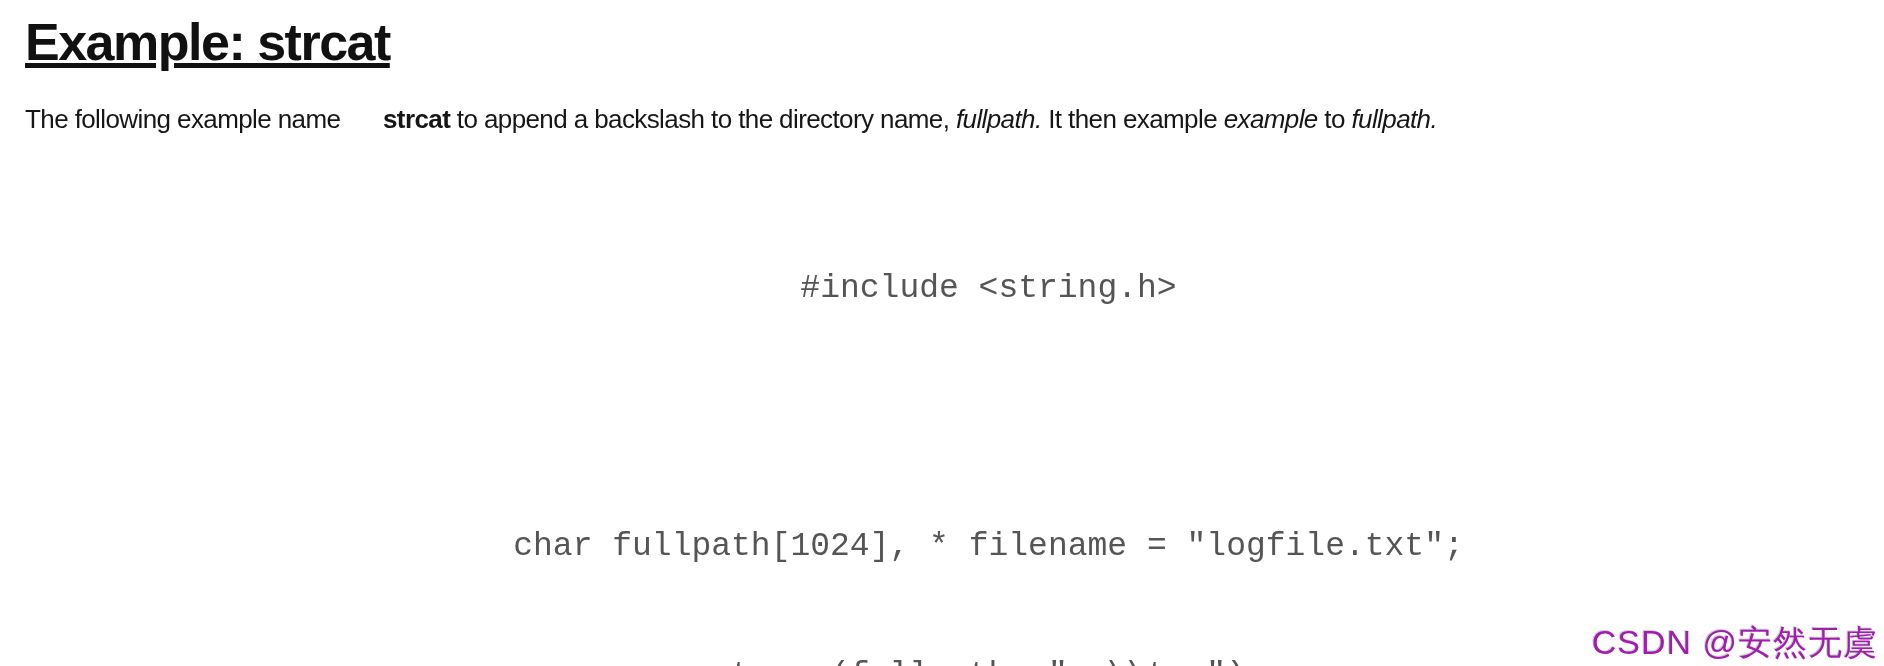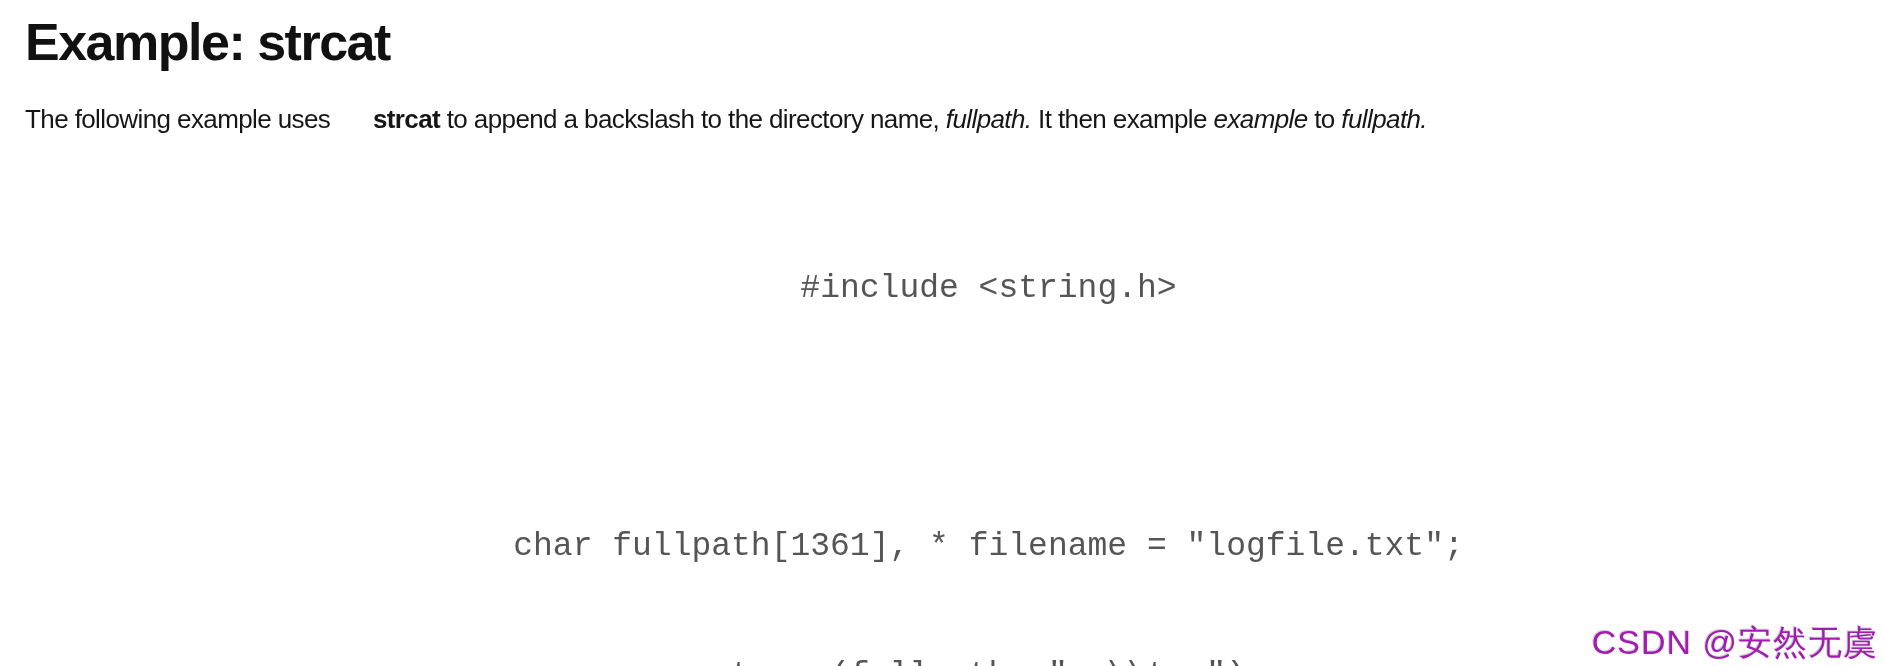--- a/index.html
+++ b/index.html
@@ -9,20 +9,21 @@
     position: relative; overflow: hidden;
     font-family: "Liberation Sans", sans-serif;
   }
   .page { position: relative; width: 100%; height: 100%; }
 
   h1.title {
     margin: 12px 0 0 25px;
     font-size: 52px; line-height: 60px;
     font-weight: 600; letter-spacing: -1.5px;
     color: #111111;
+    text-decoration: underline;
   }
   p.intro {
     margin: 32px 0 0 25px;
     font-size: 26px; line-height: 30px;
     letter-spacing: -0.6px;
     color: #161616;
   }
   p.intro b { font-weight: bold; margin-left: 36px; }
   p.intro i { }
 
@@ -45,26 +46,26 @@
     pointer-events: none;
   }
 </style>
 </head>
 <body>
 
 <div class="page">
 
   <h1 class="title">Example: strcat</h1>
 
-  <p class="intro"><span>The following example uses </span><b>strcat</b><span> to append a backslash to the directory name, </span><i>fullpath.</i><span> It then example </span><i>example</i><span> to </span><i>fullpath.</i></p>
+  <p class="intro"><span>The following example name </span><b>strcat</b><span> to append a backslash to the directory name, </span><i>fullpath.</i><span> It then example </span><i>example</i><span> to </span><i>fullpath.</i></p>
 
   <div class="code-block">
     <div class="code-line">#include &lt;string.h&gt;</div>
     <div class="code-line">&nbsp;</div>
-    <div class="code-line">char fullpath[1361], * filename = "logfile.txt";</div>
+    <div class="code-line">char fullpath[1024], * filename = "logfile.txt";</div>
     <div class="code-line">strcpy(fullpath, "c:\\tmp");</div>
     
     
     
   </div>
 
   <div class="watermark">CSDN @安然无虞</div>
 
 </div>
 

